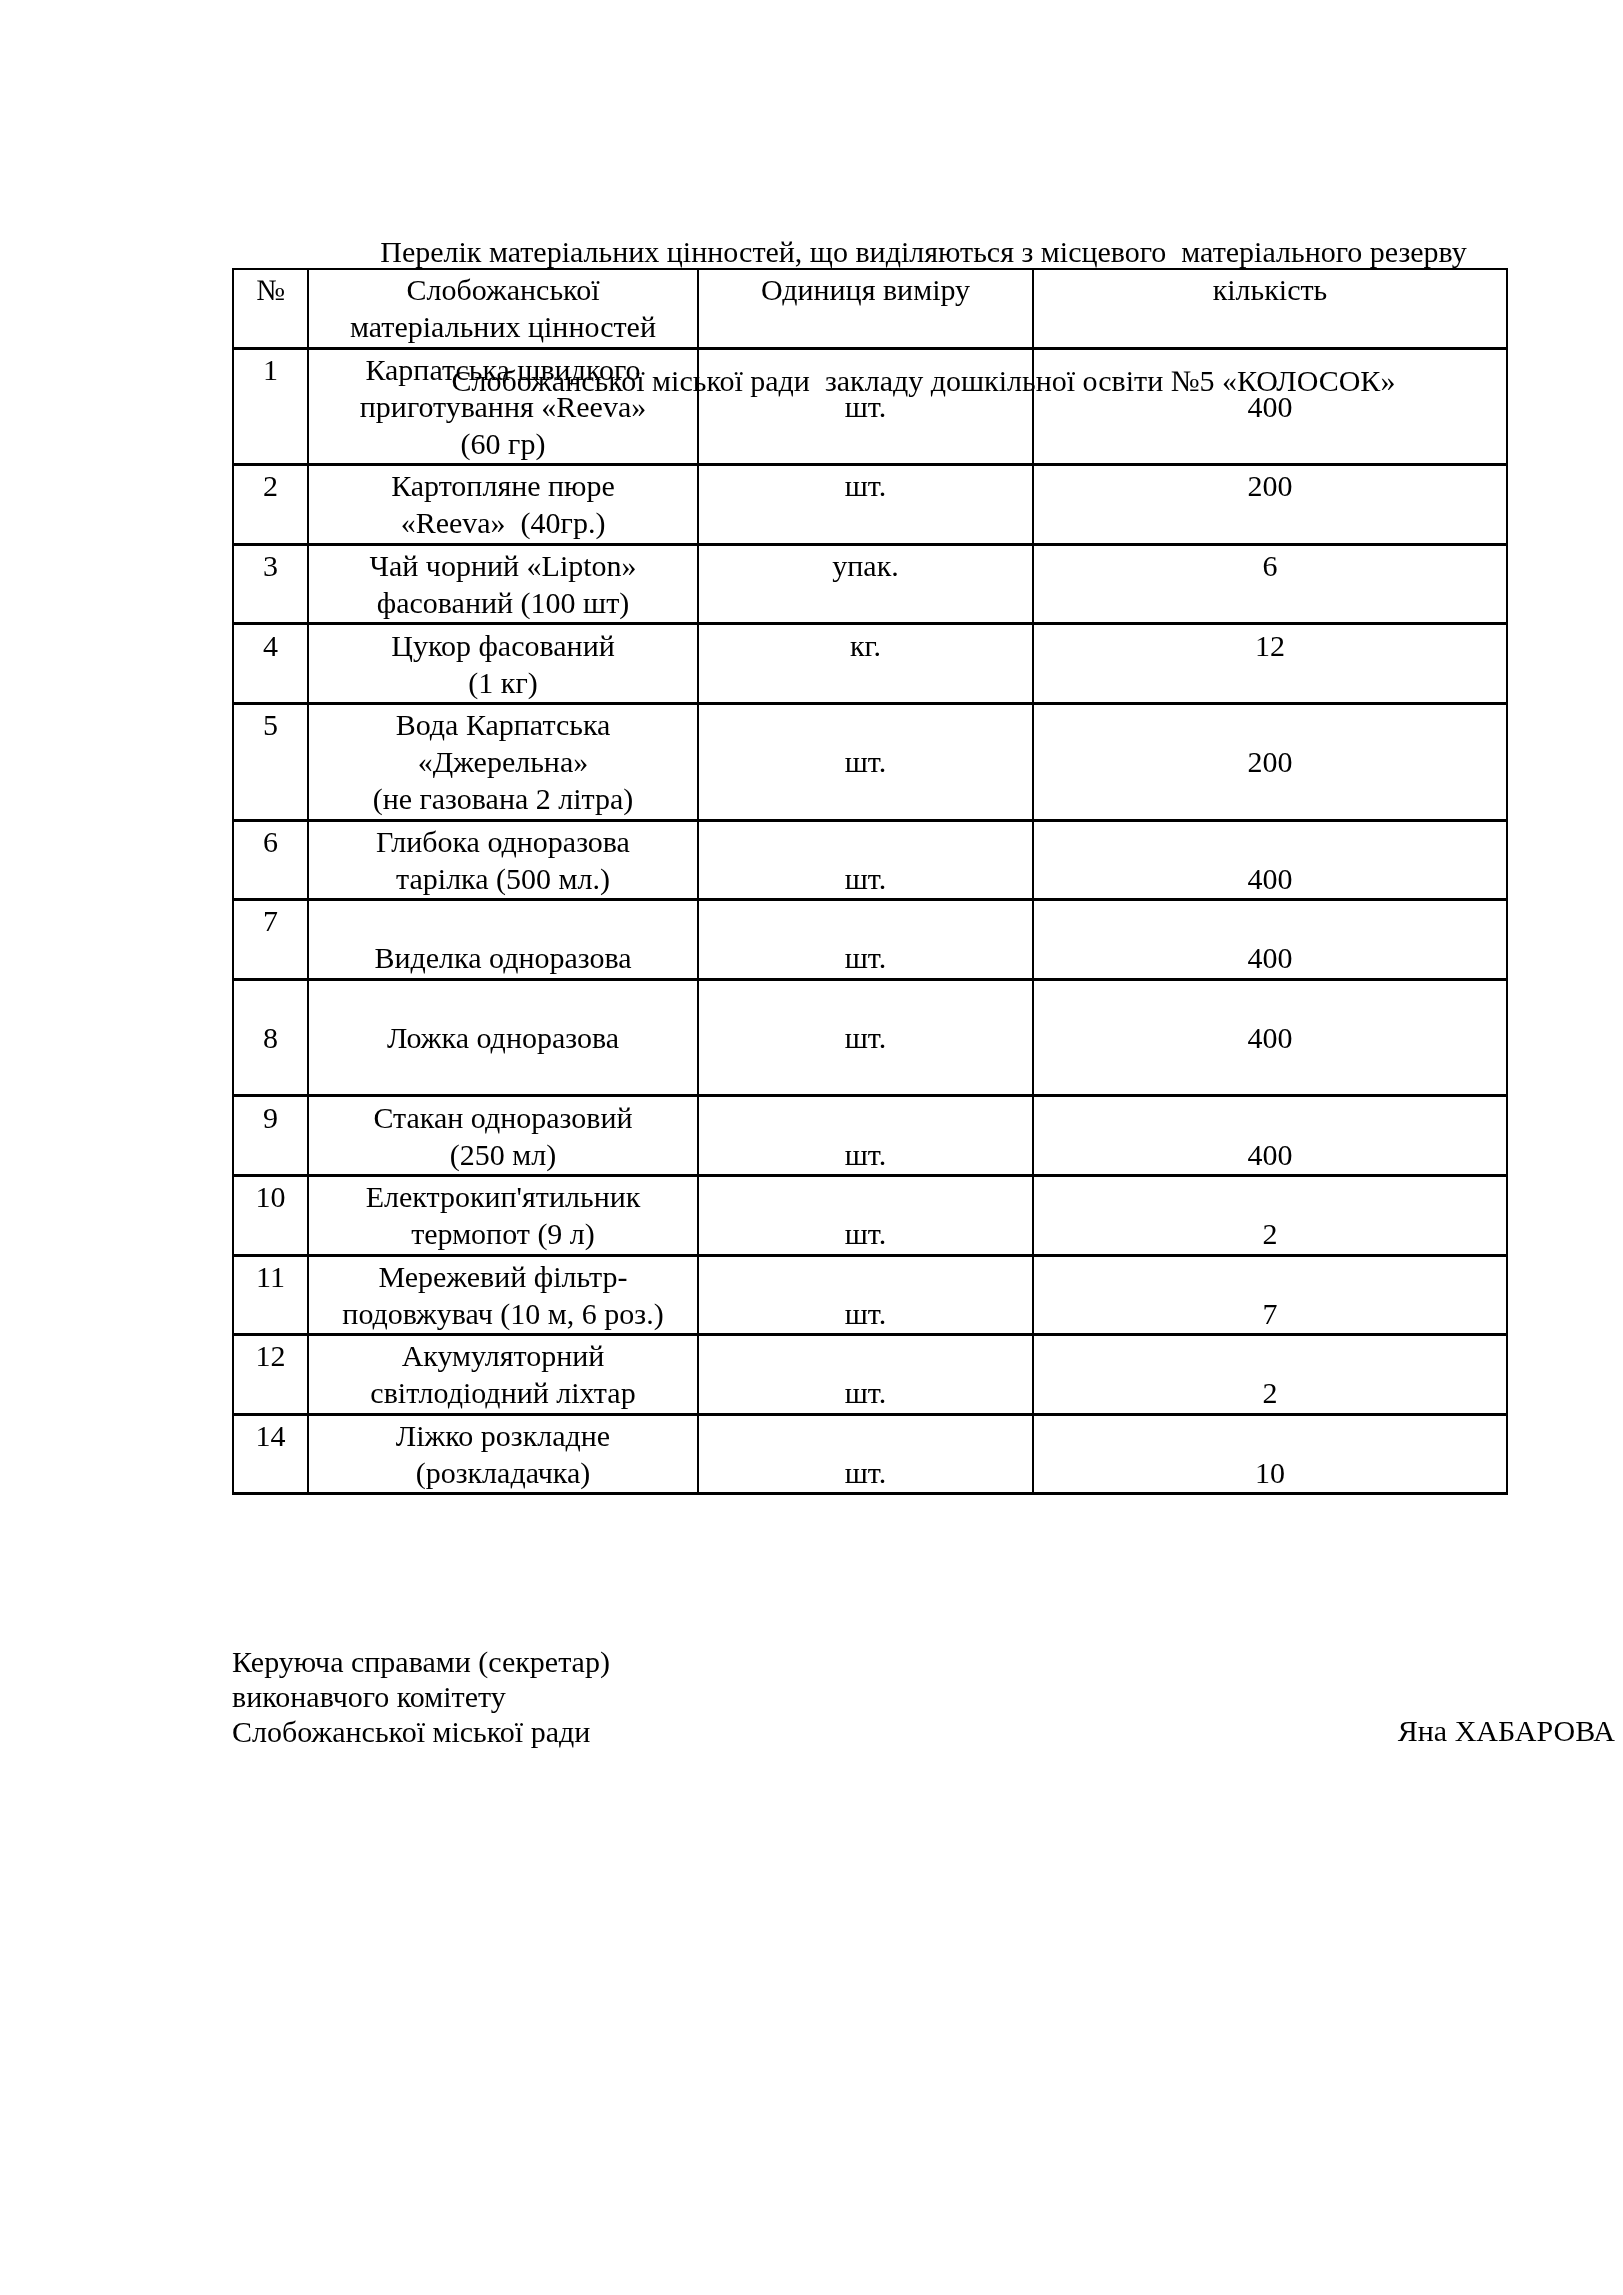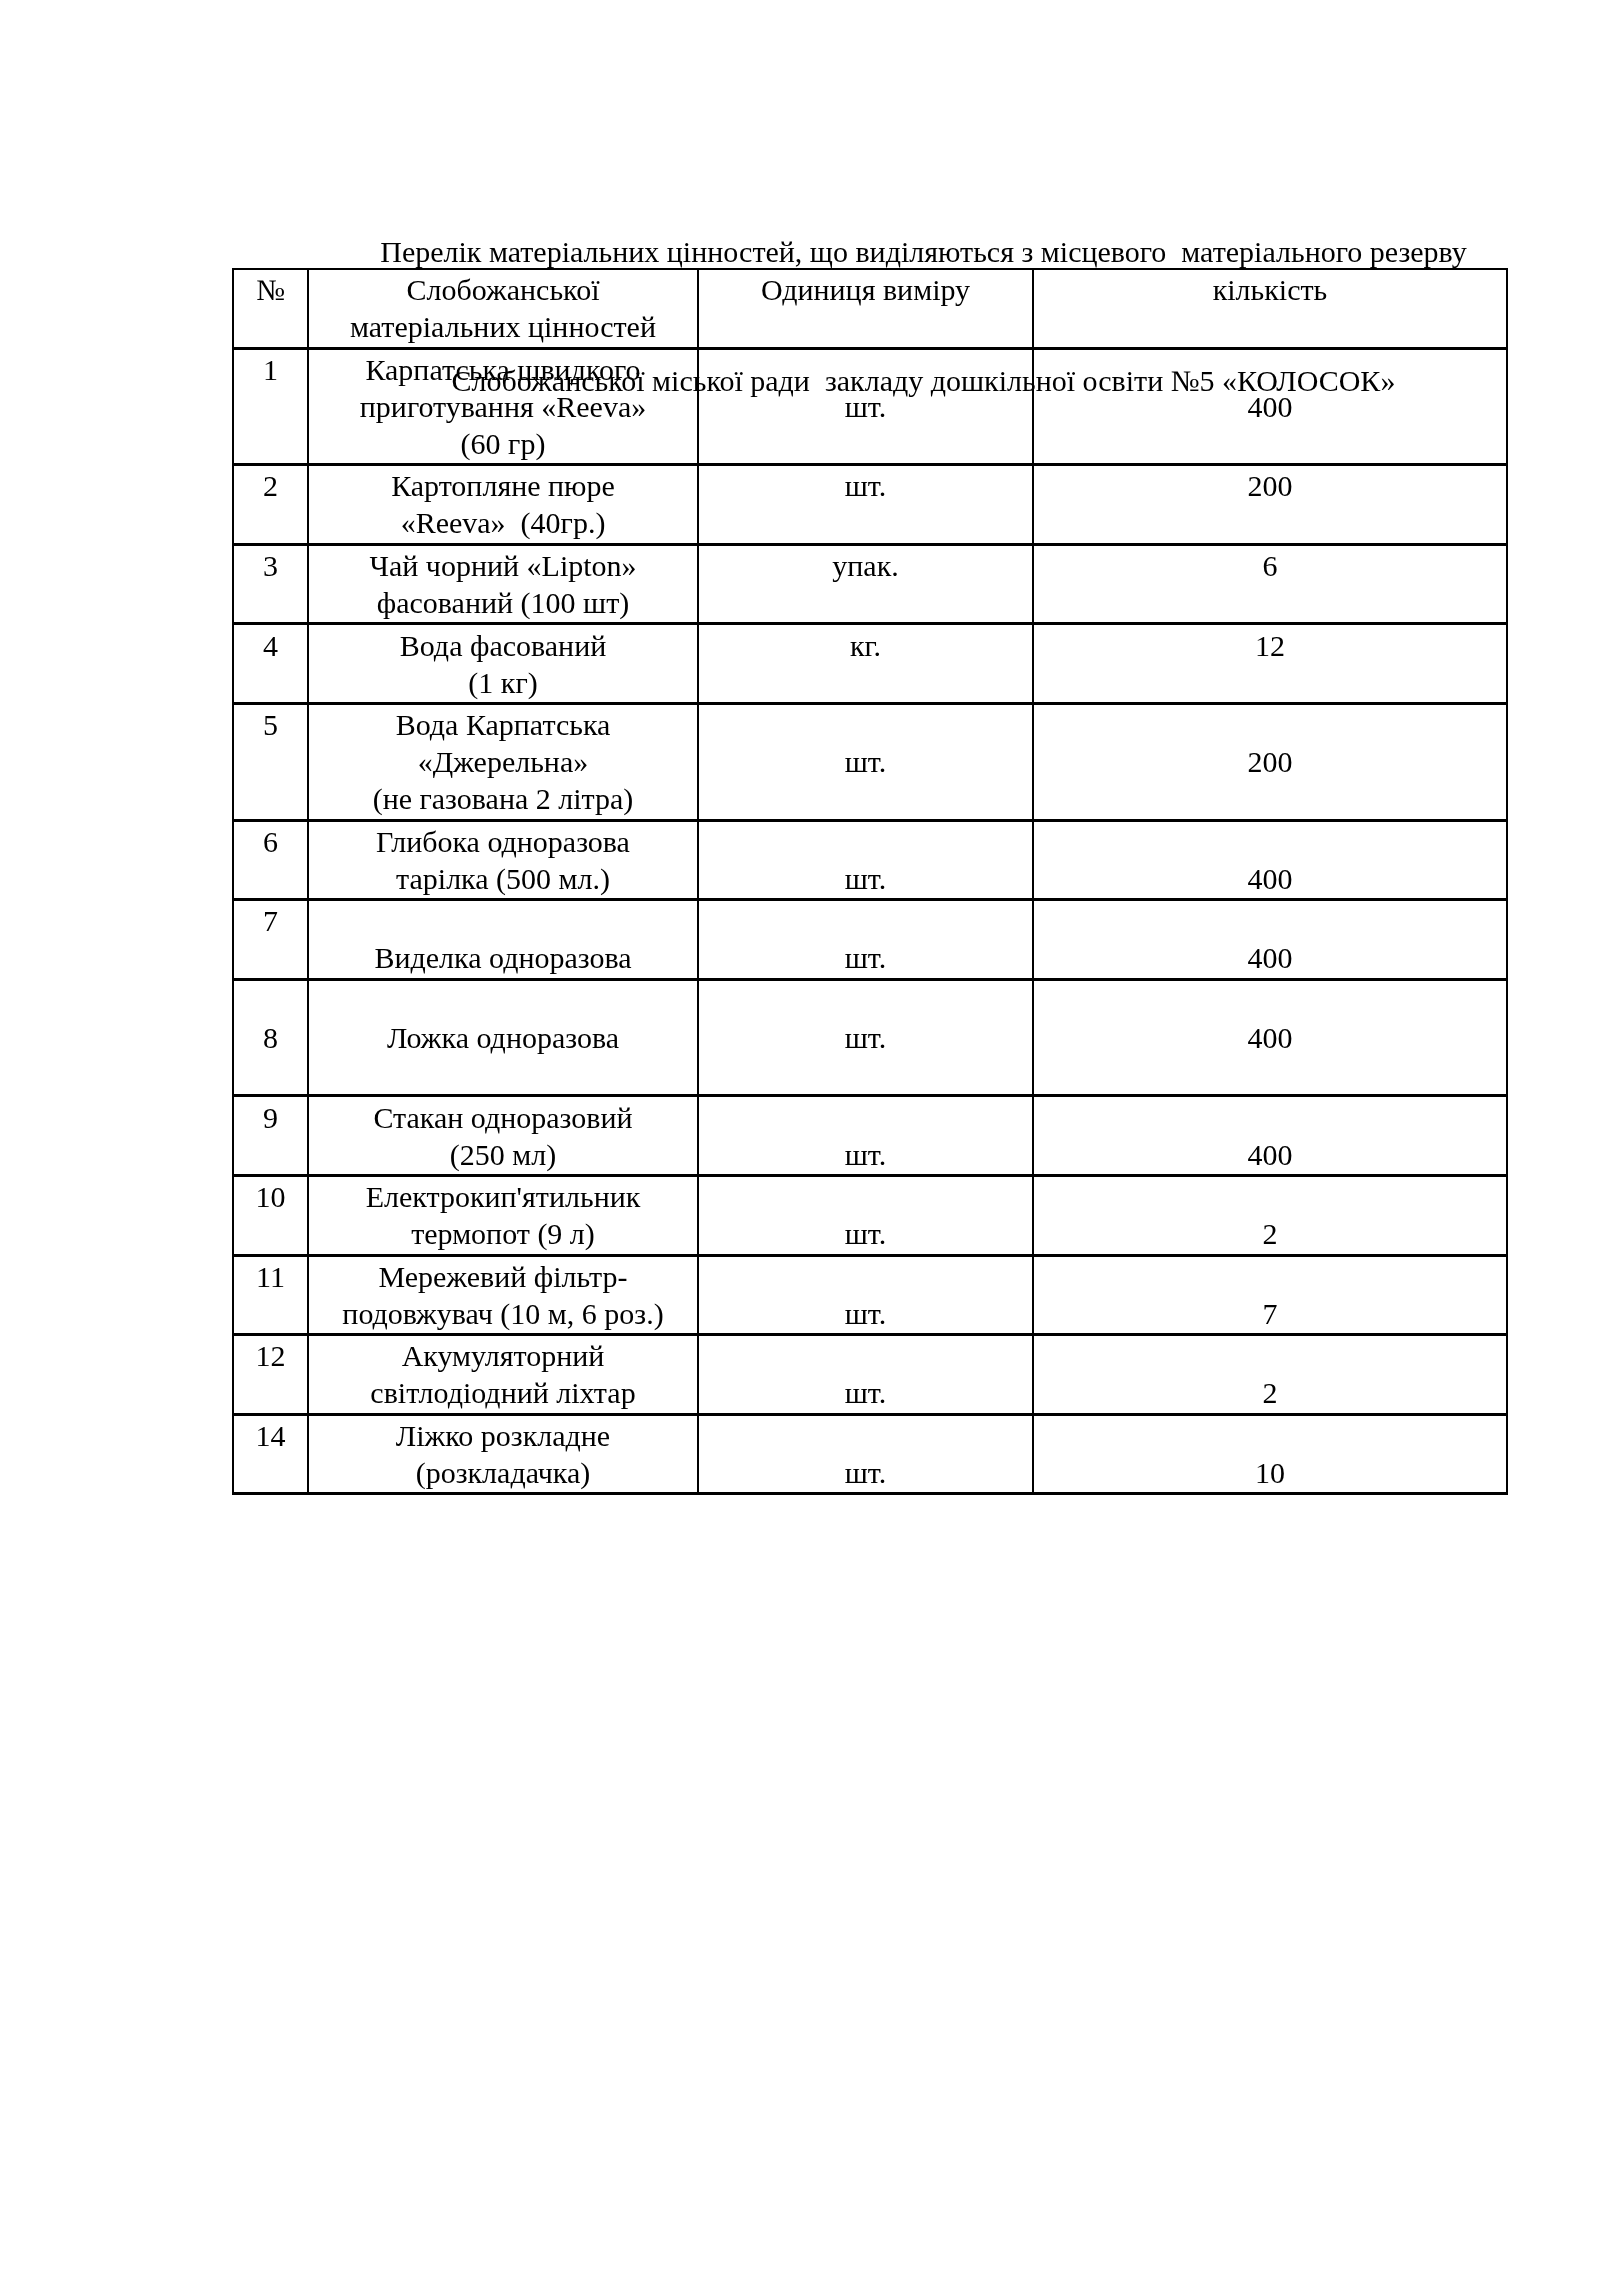--- a/index.html
+++ b/index.html
@@ -160,21 +160,21 @@
           </td>
           <td>
             <div class="line">6</div>
           </td>
         </tr>
         <tr>
           <td>
             <div class="line">4</div>
           </td>
           <td>
-            <div class="line">Вода фасований</div>
+            <div class="line">Цукор фасований</div>
             <div class="line">(1 кг)</div>
           </td>
           <td>
             <div class="line">кг.</div>
           </td>
           <td>
             <div class="line">12</div>
           </td>
         </tr>
         <tr>
@@ -332,15 +332,21 @@
             <div class="line">шт.</div>
           </td>
           <td>
             <div class="line">&nbsp;</div>
             <div class="line">10</div>
           </td>
         </tr>
       </tbody>
   </table>
 
+  <div class="signature">
+    <div class="sig-line">Керуюча справами (секретар)</div>
+    <div class="sig-line">виконавчого комітету</div>
+    <div class="sig-line">Слобожанської міської ради</div>
+    <div class="signatory-name">Яна ХАБАРОВА</div>
+  </div>
 
 </div>
 
 
 </body></html>

